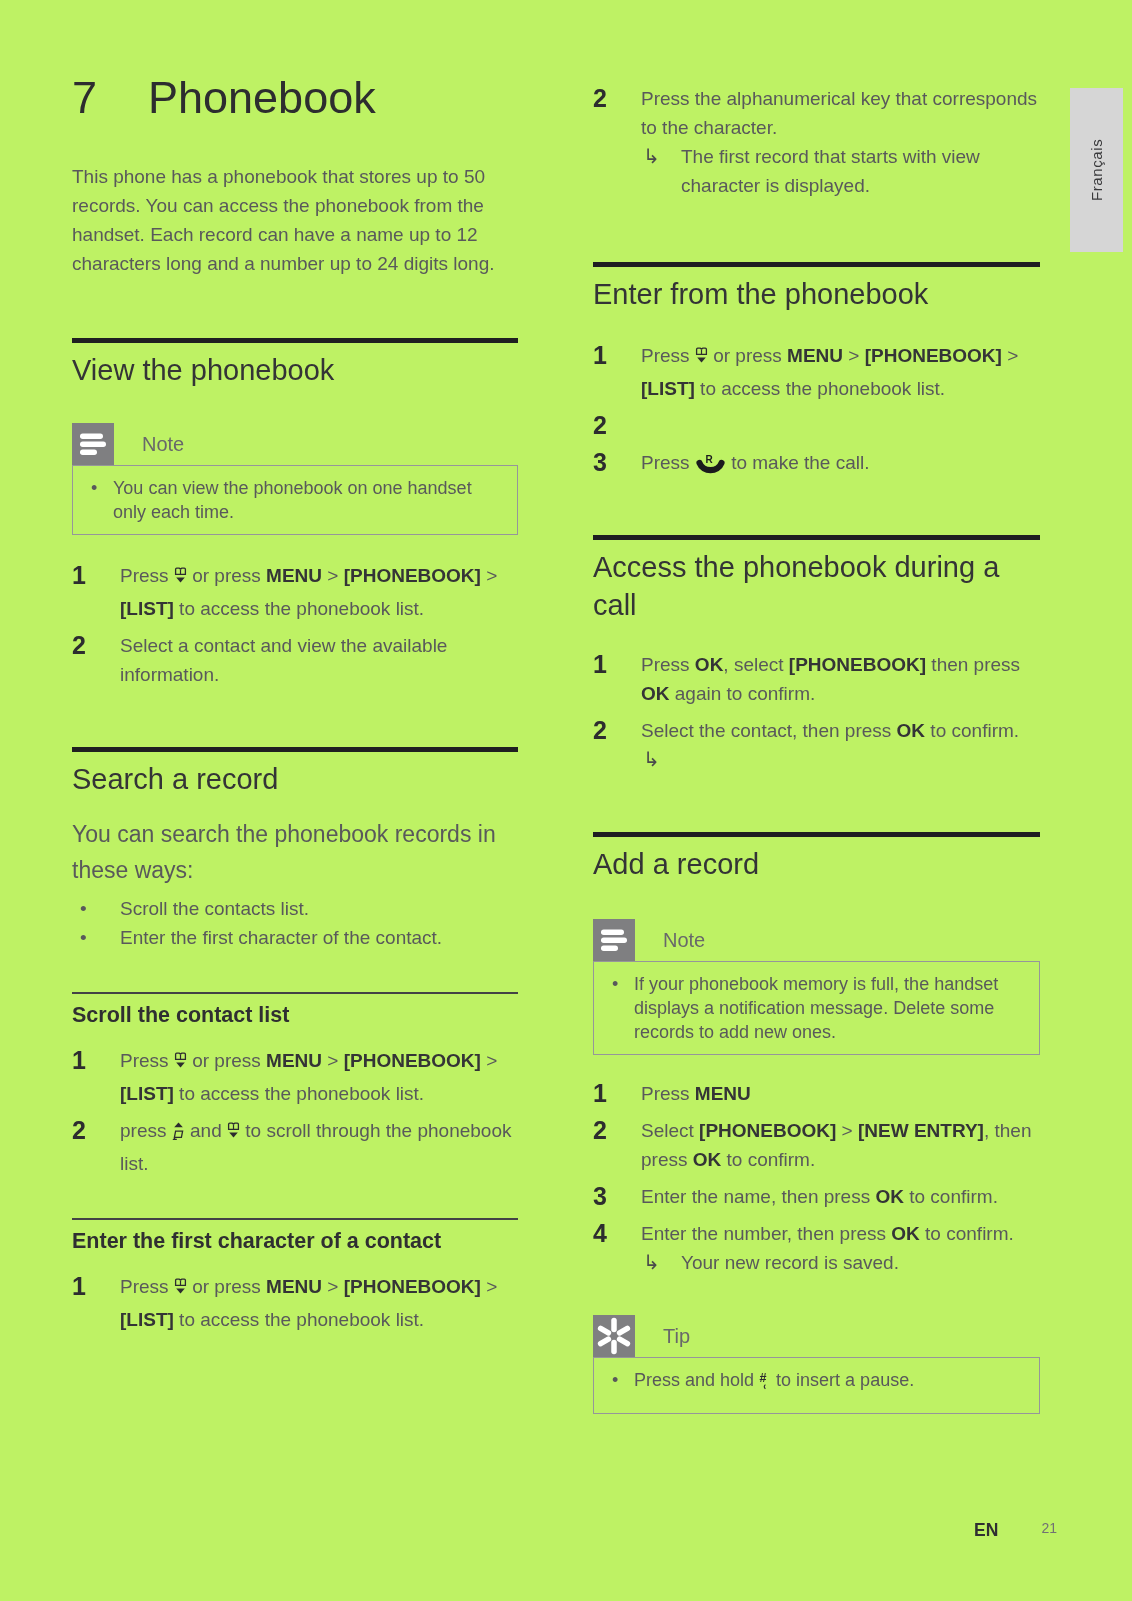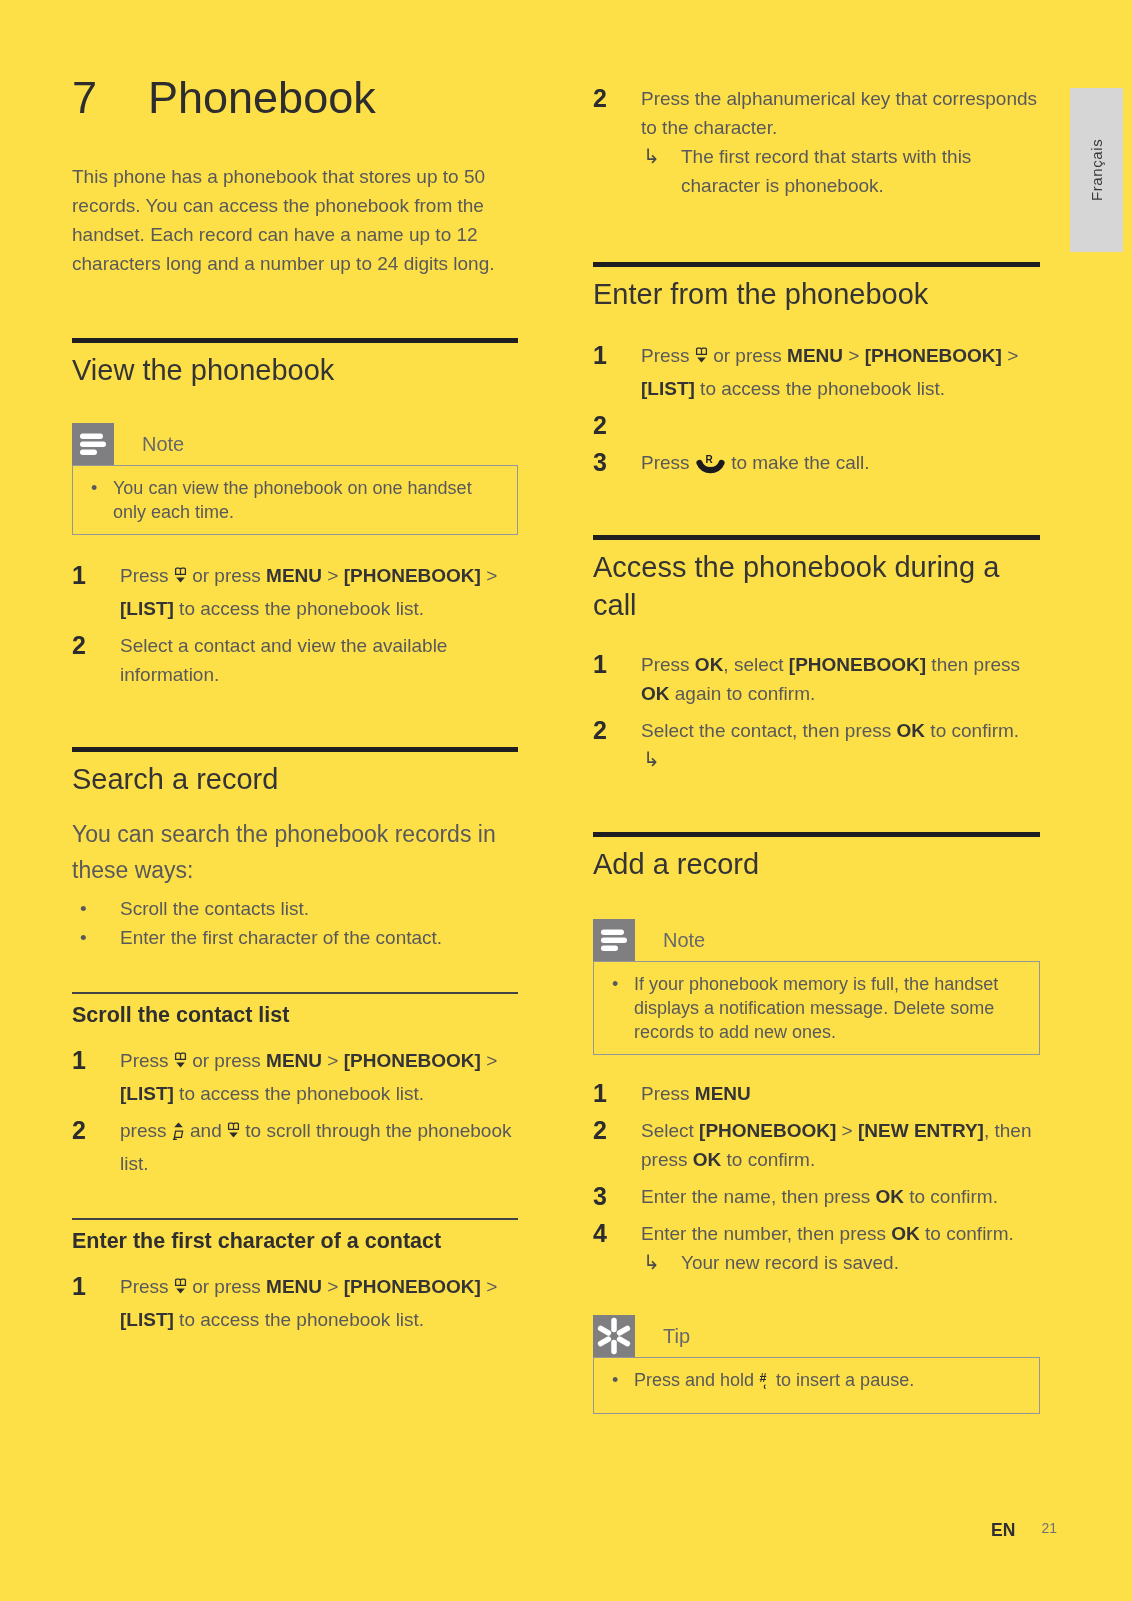--- a/index.html
+++ b/index.html
@@ -1,17 +1,17 @@
 <!DOCTYPE html>
 <html><head>
 <meta charset="utf-8">
 <style>
   html,body{margin:0;padding:0;background:#ffffff;}
   .page{
-    position:relative;width:1132px;height:1601px;background:#fde047;overflow:hidden;
+    position:relative;width:1132px;height:1601px;background:#bef264;overflow:hidden;
     font-family:"Liberation Sans","DejaVu Sans",sans-serif;color:#59595b;
   }
   .col{position:absolute;top:0;}
   .col-left{left:72px;width:446px;}
   .col-right{left:593px;width:447px;}
 
   .chapter{margin-top:74px;line-height:48px;color:#2d2d2f;font-size:45px;}
   .ch-num{display:inline-block;width:76px;}
   .intro{margin:40px 0 0 0;font-size:19px;line-height:29px;color:#59595b;}
 
@@ -49,21 +49,21 @@
   .icon-run{display:inline-block;vertical-align:-4px;}
   .icon-run.talk-r{vertical-align:-6px;}
   .icon-run.hash-pause{vertical-align:-5px;}
 
   .lang-tab{
     position:absolute;left:1070px;top:88px;width:53px;height:164px;background:#d6d6d6;
     display:flex;align-items:center;justify-content:center;
     writing-mode:vertical-rl;transform:rotate(180deg);
     font-size:15px;letter-spacing:0.6px;color:#3a3a3c;
   }
-  .footer{position:absolute;top:1520px;left:0;width:1057px;display:flex;justify-content:flex-end;gap:26px;}
+  .footer{position:absolute;top:1520px;left:0;width:1057px;display:flex;justify-content:flex-end;gap:43px;}
   .f-lang{font-size:17.5px;font-weight:700;color:#2f2f31;}
   .f-page{font-size:14px;color:#717173;}
 </style>
 </head>
 <body>
 
 <div class="page">
 
   <div class="col col-left">
 
@@ -171,21 +171,21 @@
 
   <div class="col col-right">
 
     <div class="steps" style="margin-top:84px;">
       <div class="step">
         <span class="step-num">2</span>
         <span class="step-text">
           <span><span>Press the alphanumerical key that corresponds to the character.</span></span>
           <span class="result">
             <span class="r-arrow">↳</span>
-            <span class="r-text"><span>The first record that starts with this character is phonebook.</span></span>
+            <span class="r-text"><span>The first record that starts with view character is displayed.</span></span>
           </span>
         </span>
       </div>
     </div>
 
     <div class="rule-thick" style="margin-top:62px;"></div>
     <h2>Enter from the phonebook</h2>
 
     <div class="steps" style="margin-top:28px;">
       <div class="step">

